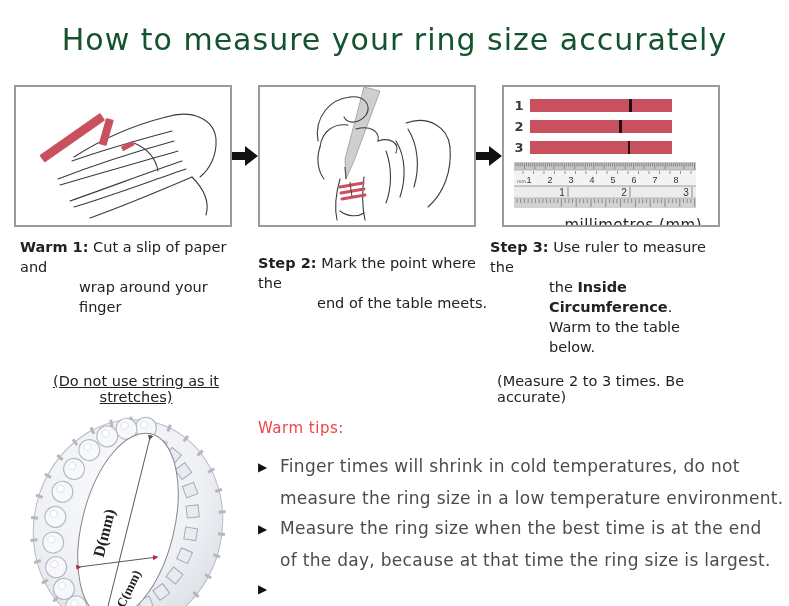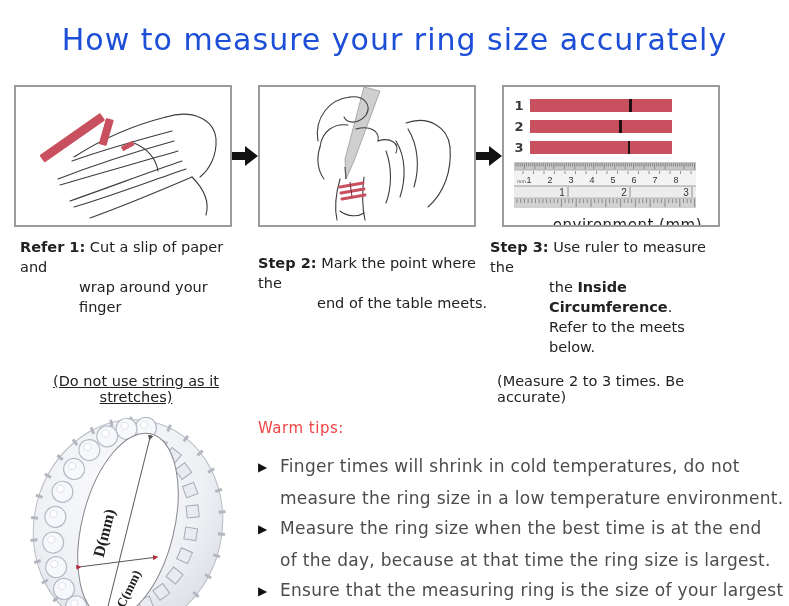--- a/index.html
+++ b/index.html
@@ -4,21 +4,21 @@
 <style>
   html,body{margin:0;padding:0;}
   body{
     width:789px;height:606px;background:#ffffff;overflow:hidden;
     font-family:"DejaVu Sans","Liberation Sans",sans-serif;color:#1e1e1e;
     position:relative;
   }
   
   .title{
     margin-top:22px;text-align:center;font-size:30px;font-weight:400;
-    letter-spacing:1px;color:#1d4ed8;
+    letter-spacing:1px;color:#14532d;
   }
   
   .steps-row{
     display:flex;align-items:center;margin:28px 0 0 14px;
   }
   .panel{
     width:214px;height:138px;border:2px solid #9b9b9b;background:#fff;
     flex:0 0 auto;position:relative;overflow:hidden;
   }
   .arrow-gap{flex:0 0 26px;display:flex;justify-content:center;align-items:center;}
@@ -332,41 +332,41 @@
           <g id="ruler-inch-numbers" font-size="10" fill="#333" font-family="'Liberation Sans',sans-serif">
               <text x="48" y="34" text-anchor="middle">1</text>
               <line x1="54" y1="25" x2="54" y2="35" stroke="#777" stroke-width="0.8"></line>
               <text x="110" y="34" text-anchor="middle">2</text>
               <line x1="116" y1="25" x2="116" y2="35" stroke="#777" stroke-width="0.8"></line>
               <text x="172" y="34" text-anchor="middle">3</text>
               <line x1="178" y1="25" x2="178" y2="35" stroke="#777" stroke-width="0.8"></line>
             </g>
         </svg>
       </div>
-      <div class="p3-caption">environment (mm)</div>
+      <div class="p3-caption">millimetres (mm)</div>
     </div>
   </div>
 </div>
 
 <div class="captions-row">
   <div class="cap cap-1">
-    <div><span class="lbl">Refer 1:</span>
+    <div><span class="lbl">Warm 1:</span>
       <span>Cut a slip of paper and</span></div>
     <div class="cap-cont">wrap around your finger</div>
   </div>
   <div class="cap cap-2">
     <div><span class="lbl">Step 2:</span>
       <span>Mark the point where the</span></div>
     <div class="cap-cont">end of the table meets.</div>
   </div>
   <div class="cap cap-3">
     <div><span class="lbl">Step 3:</span>
       <span>Use ruler to measure the</span></div>
     <div class="cap-cont"><span>the </span><span class="lbl">Inside Circumference</span><span>.</span></div>
-    <div class="cap-cont">Refer to the meets below.</div>
+    <div class="cap-cont">Warm to the table below.</div>
   </div>
 </div>
 
 <div class="notes-row">
   <div class="note note-1">(Do not use string as it stretches)</div>
   <div class="note note-3">(Measure 2 to 3 times. Be accurate)</div>
 </div>
 
 <div class="bottom">
   <div class="ring-box">
@@ -478,18 +478,17 @@
     <div>
       <div class="tip-line tip-first">
           <span class="tip-marker">▶</span>
           <span>Measure the ring size when the best time is at the end</span>
         </div>
       <div class="tip-line tip-cont">of the day, because at that time the ring size is largest.</div>
     </div>
     <div>
       <div class="tip-line tip-first">
           <span class="tip-marker">▶</span>
-          <span>Ensure that the measuring ring is the size of your largest</span>
         </div>
       <div class="tip-line tip-cont">size.</div>
     </div>
   </div>
 </div>
 
 </body></html>

